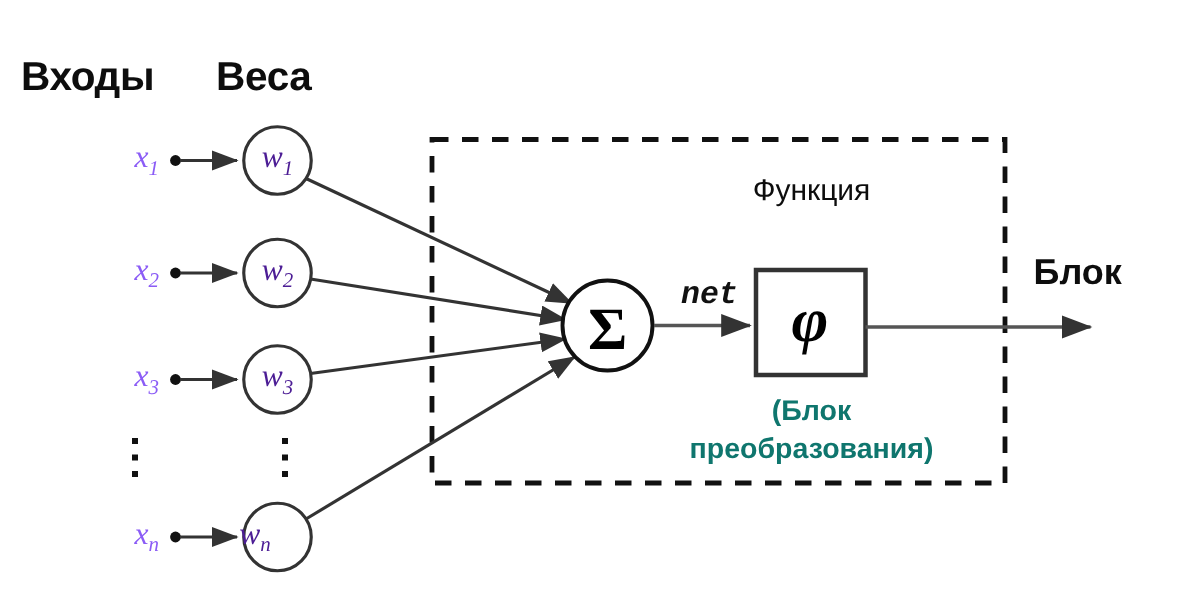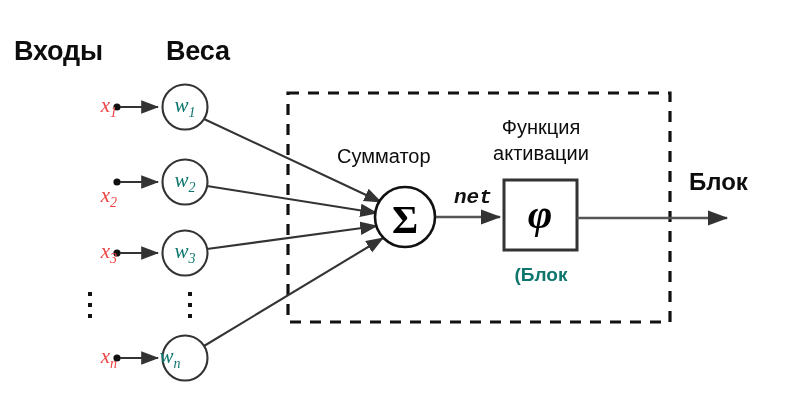--- a/index.html
+++ b/index.html
@@ -32,21 +32,21 @@
   .hdr {
     position: absolute;
     font-family: "Liberation Sans", sans-serif;
     font-size: 27px;
     font-weight: 700;
     letter-spacing: -0.2px;
     color: #0d0d0d;
     white-space: nowrap;
   }
   .hdr-inputs { left: 14px; top: 36px; }
-  .hdr-weights { left: 166px; top: 36px; }
+  .hdr-weights { left: 144px; top: 36px; }
   .lbl-sum {
     position: absolute;
     left: 337px;
     top: 145px;
     font-size: 20px;
     font-weight: 400;
     color: #0d0d0d;
     white-space: nowrap;
   }
   .lbl-act {
@@ -91,35 +91,34 @@
     font-weight: 700;
     font-size: 21px;
     color: #111111;
     white-space: nowrap;
   }
   .x-label {
     position: absolute;
     font-family: "Liberation Serif", serif;
     font-style: italic;
     font-size: 21px;
-    color: #ef4444;
+    color: #8b5cf6;
     white-space: nowrap;
     transform: translate(-100%, -50%);
-    margin-left: 11px;
   }
   .x-label sub {
     font-size: 14px;
     font-style: italic;
   }
   .w-label {
     position: absolute;
     font-family: "Liberation Serif", serif;
     font-style: italic;
     font-size: 21px;
-    color: #0f766e;
+    color: #4c1d95;
     white-space: nowrap;
     transform: translate(-50%, -50%);
   }
   .w-label sub {
     font-size: 14px;
     font-style: italic;
   }
   .sigma-glyph {
     position: absolute;
     font-family: "Liberation Serif", serif;
@@ -197,21 +196,21 @@
 
     <line x1="577" y1="218" x2="727" y2="218" stroke="#555555" stroke-width="2.4" marker-end="url(#arrow)"></line>
   </svg>
 
   <div class="hdr hdr-inputs">Входы</div>
   <div class="hdr hdr-weights">Веса</div>
 
   <div class="x-label" style="left:106px; top:107px;">
     <span>x</span><sub>1</sub>
   </div>
-  <div class="x-label" style="left:106px; top:197px;">
+  <div class="x-label" style="left:106px; top:182px;">
     <span>x</span><sub>2</sub>
   </div>
   <div class="x-label" style="left:106px; top:253px;">
     <span>x</span><sub>3</sub>
   </div>
   <div class="x-label" style="left:106px; top:358px;">
     <span>x</span><sub>n</sub>
   </div>
 
   <div class="w-label" style="left:185px; top:107px;">
@@ -231,29 +230,28 @@
     <i></i>
       <i></i>
       <i></i>
   </div>
   <div class="ellipsis" style="left:190px; top:305px;">
     <i></i>
       <i></i>
       <i></i>
   </div>
 
-  <div class="lbl-sum">Сумматор</div>
   <div class="sigma-glyph" style="left:405px; top:219px;">Σ</div>
 
   <div class="lbl-net">net</div>
 
   <div class="lbl-act">
     <span>Функция</span>
-    <span class="l2">активации</span>
   </div>
   <div class="phi-glyph" style="left:540px; top:215px;">φ</div>
   <div class="lbl-block">
     <span>(Блок</span>
+    <span class="l2">преобразования)</span>
   </div>
 
   <div class="lbl-output">Блок</div>
 
 </div>
 
 </body></html>

